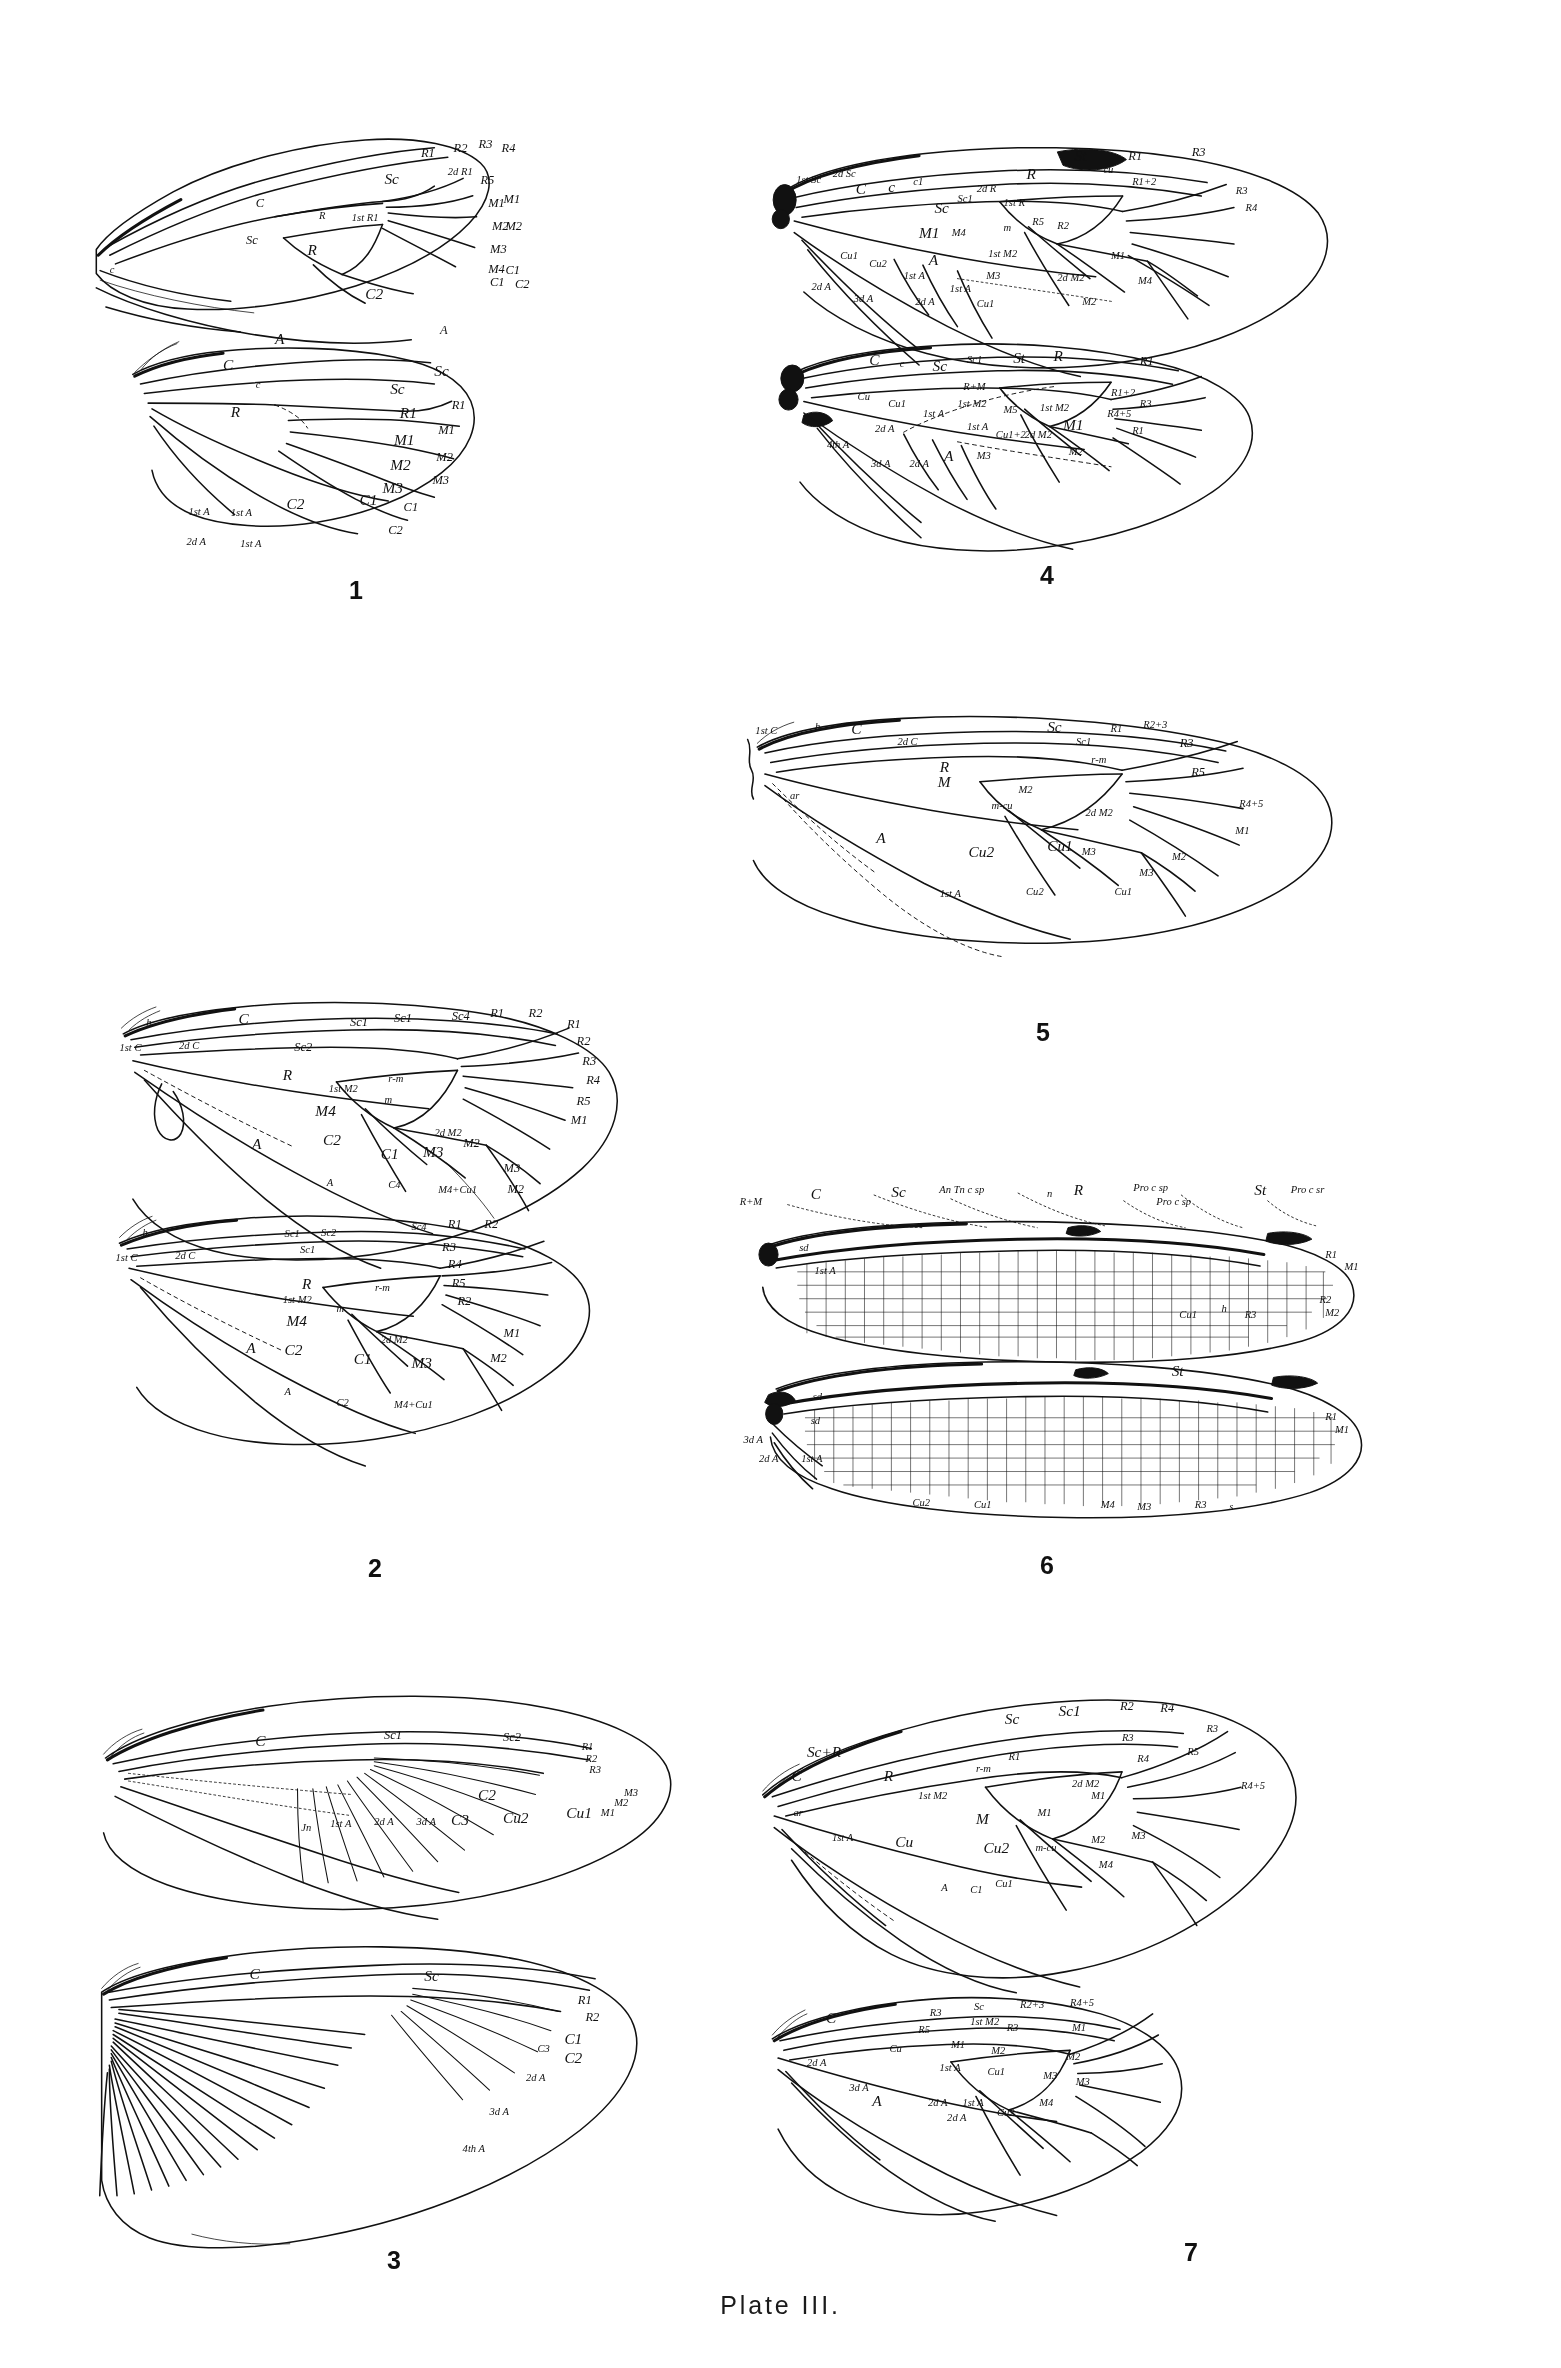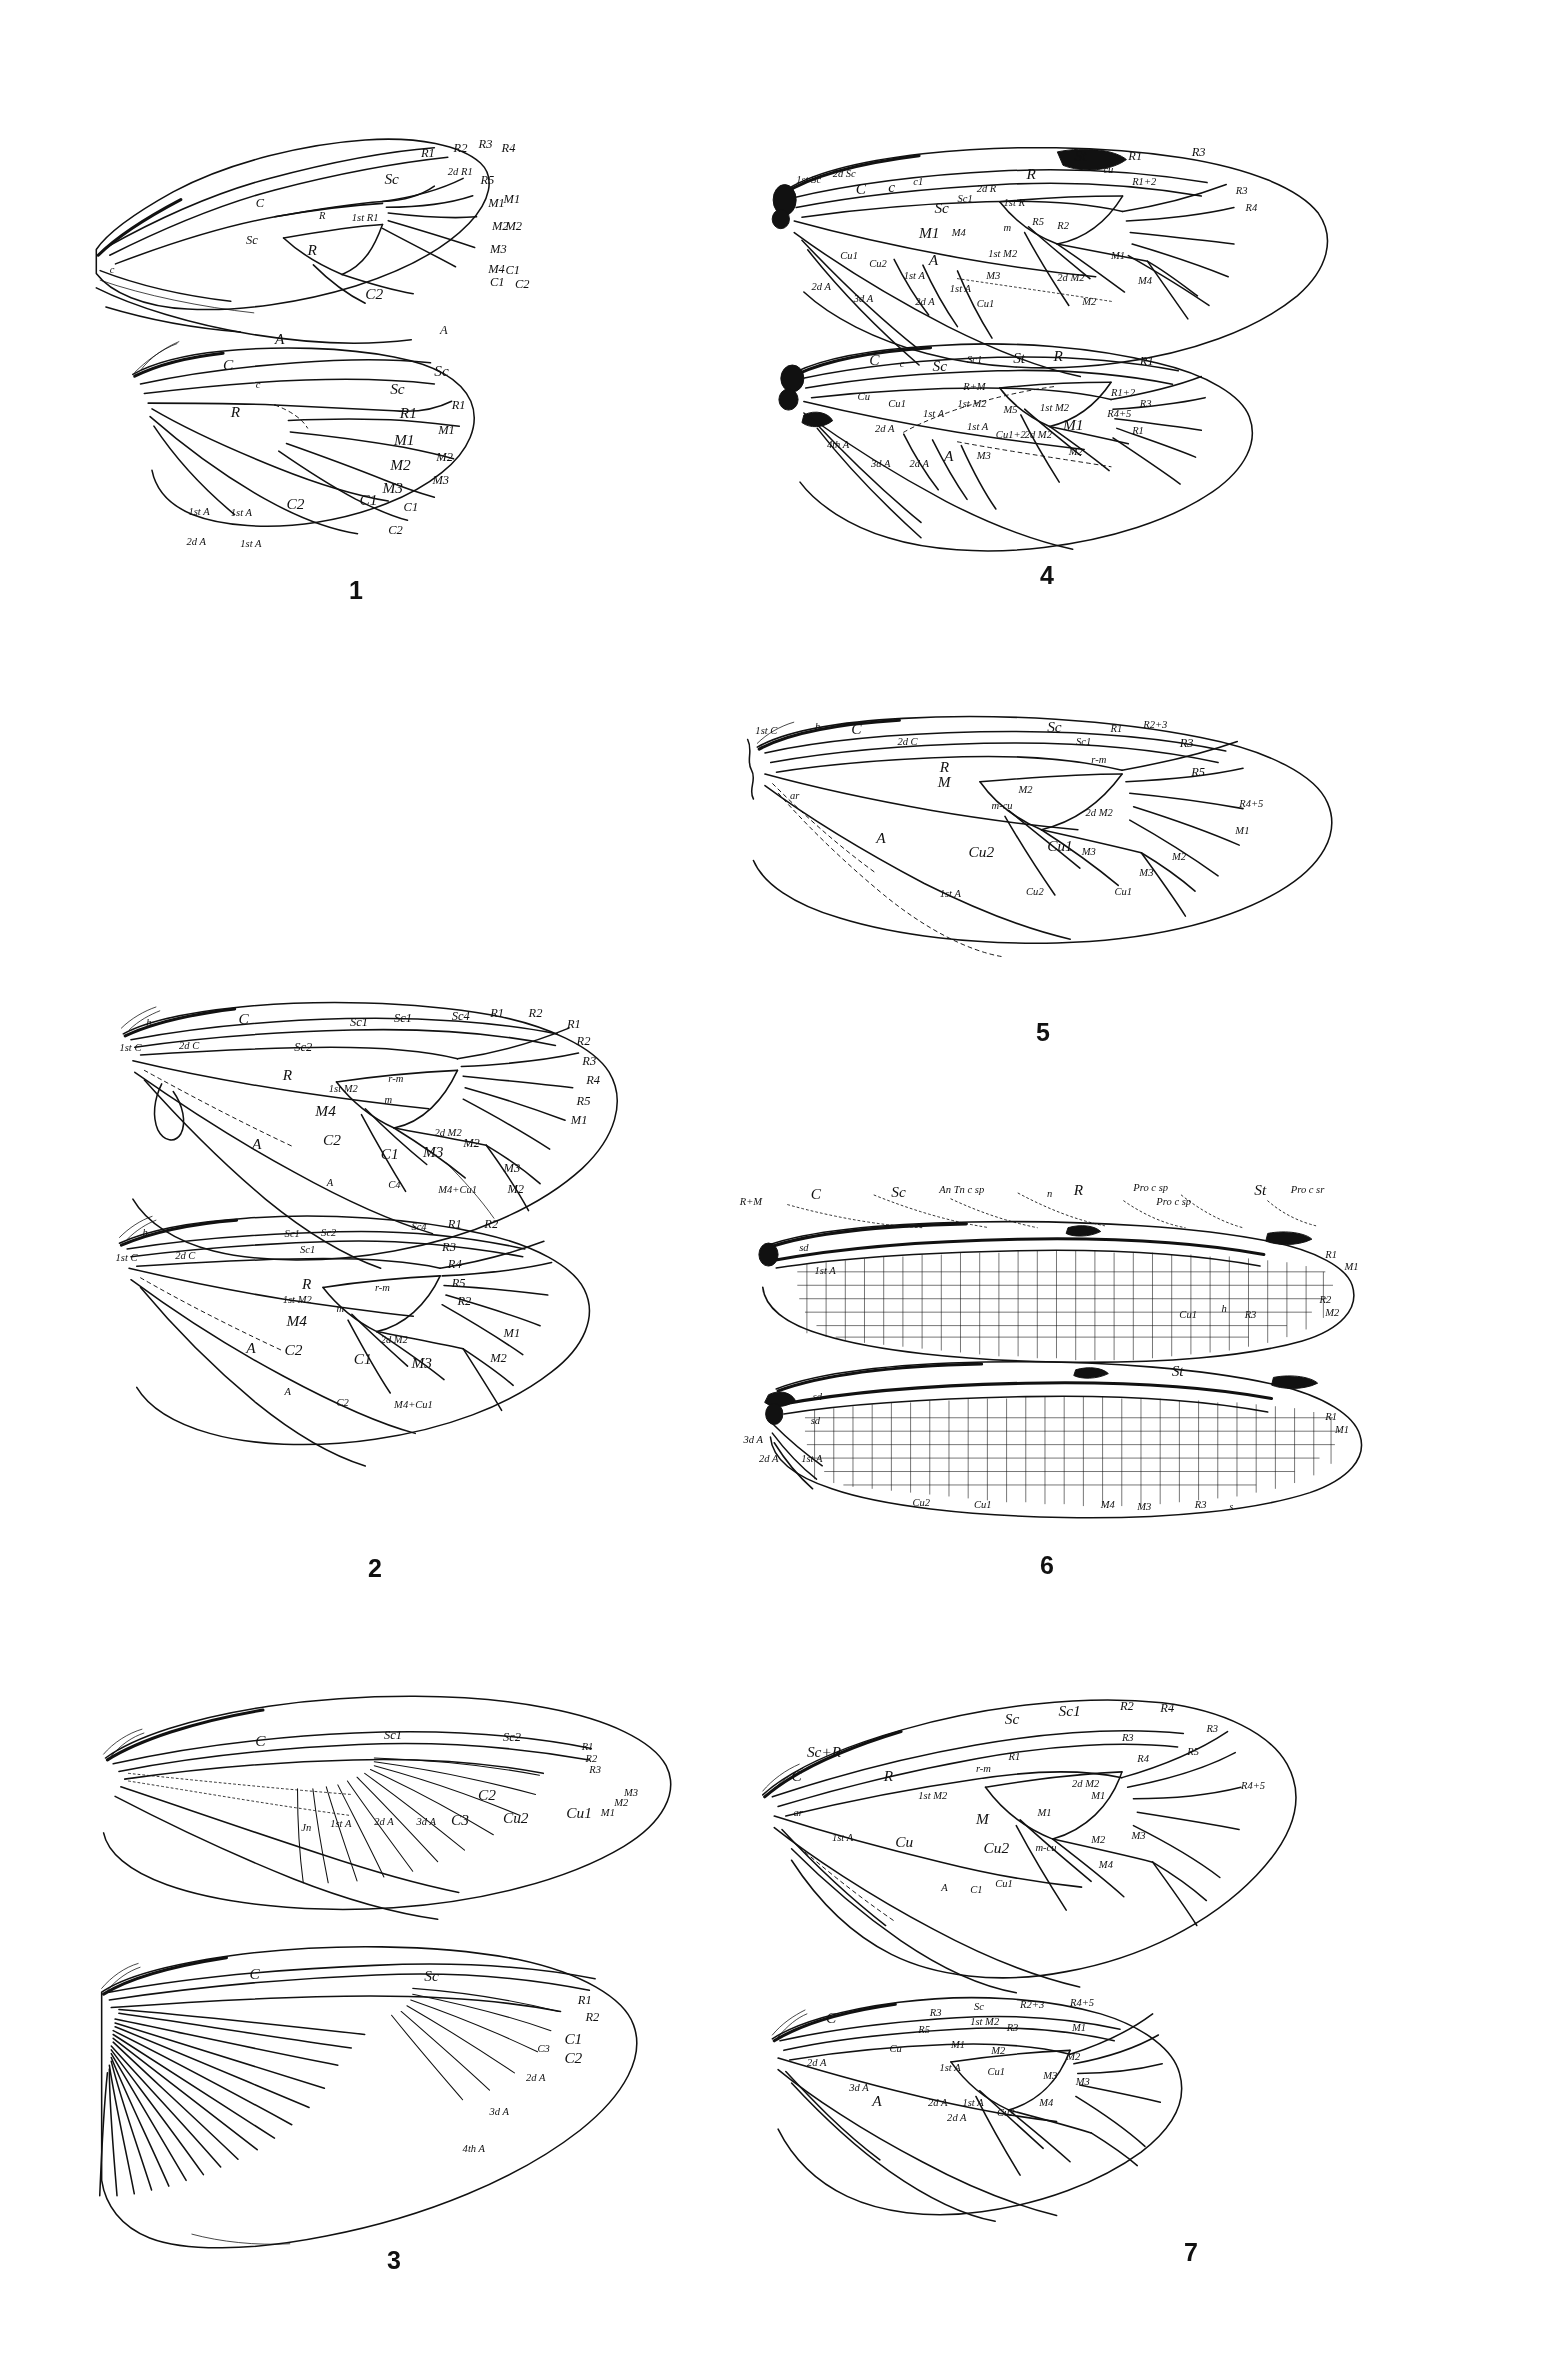--- a/index.html
+++ b/index.html
@@ -866,15 +866,16 @@
       <text class="vlabel l" x="128" y="452">A</text>
       <text class="vlabel s" x="186" y="452">2d A</text>
       <text class="vlabel s" x="222" y="452">1st A</text>
       <text class="vlabel s" x="206" y="468">2d A</text>
       <text class="vlabel s" x="258" y="462">Cu2</text>
       <text class="vlabel s" x="302" y="452">M4</text>
     </svg>
   </div>
   <div class="figlabel" style="left:1162px; top:2238px;">7</div>
 
+  <div class="plate-caption" style="top:2291px;">Plate III.</div>
 
 </div>
 
 
 </body></html>

